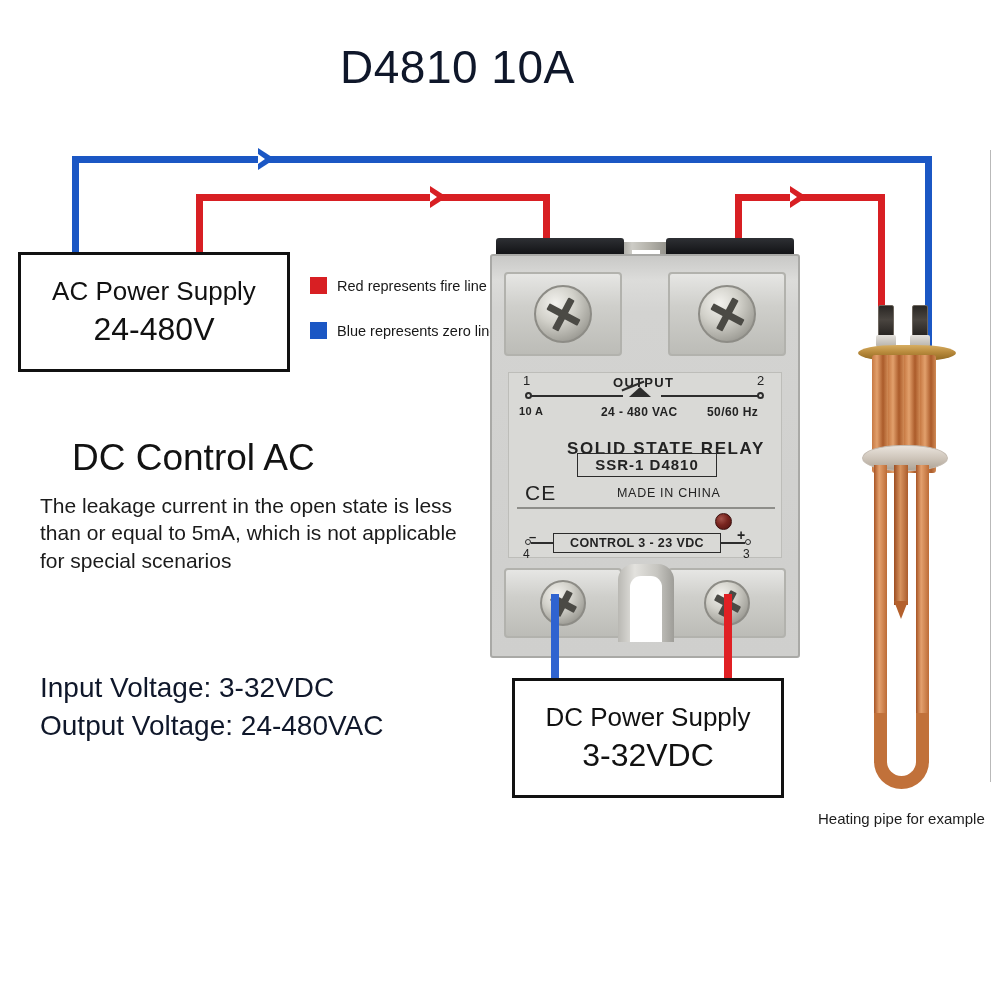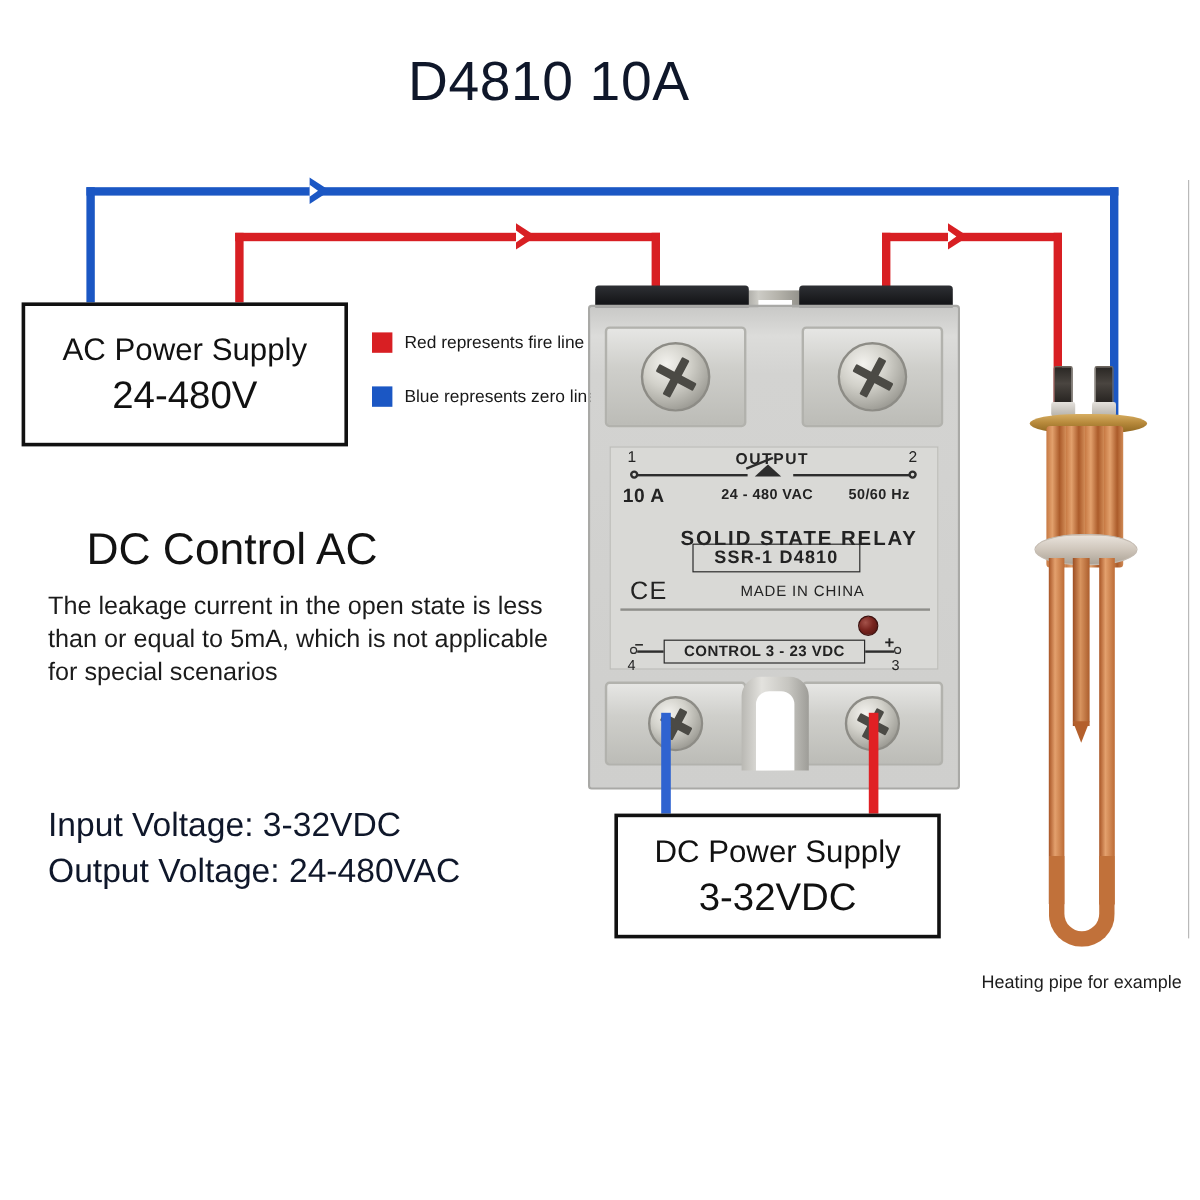--- a/index.html
+++ b/index.html
@@ -219,21 +219,21 @@
     left: 18px; top: 134px; width: 274px; height: 186px;
     background: #d9d9d6;
     border: 1px solid #bdbdb9;
     box-sizing: border-box;
   }
   .face-txt { position: absolute; color: #232323; white-space: nowrap; }
 
   #out-word   { left: 104px; top: 2px;  font-size: 13px; letter-spacing: 1.3px; font-weight: 600; }
   #term-1     { left: 14px;  top: 0px;  font-size: 13px; }
   #term-2     { left: 248px; top: 0px;  font-size: 13px; }
-  #amp-txt    { left: 10px;  top: 32px; font-size: 16px; letter-spacing: .4px; font-weight: 600; }
+  #amp-txt    { left: 10px;  top: 32px; font-size: 11px; letter-spacing: .4px; font-weight: 600; }
   #vac-txt    { left: 92px;  top: 32px; font-size: 12px; letter-spacing: .4px; font-weight: 600; }
   #hz-txt     { left: 198px; top: 32px; font-size: 12px; letter-spacing: .4px; font-weight: 600; }
 
   
   #out-line-l { position: absolute; left: 22px; top: 22px; width: 92px; height: 2px; background: #2d2d2d; }
   #out-line-r { position: absolute; left: 152px; top: 22px; width: 98px; height: 2px; background: #2d2d2d; }
   #out-tri {
     position: absolute; left: 120px; top: 14px;
     width: 0; height: 0;
     border-left: 11px solid transparent;
@@ -470,21 +470,21 @@
     <div class="terminal-well br"></div>
     <div class="screw small abs" style="left:214px; top:342px;"></div>
 
     <div id="relay-notch-bottom"></div>
     <div id="relay-notch-bottom-hole"></div>
   </div>
 
   <div class="wire-v blue-thin abs" style="left:551px; top:594px; width:8px; height:86px;"></div>
   <div class="wire-v red-thin abs" style="left:724px; top:594px; width:8px; height:86px;"></div>
 
-  <div class="label-box" id="dc-box" style="left:512px; top:678px; width:272px; height:104px;">
+  <div class="label-box" id="dc-box" style="left:512px; top:678px; width:272px; height:120px;">
     <div class="line1">DC Power Supply</div>
     <div class="line2">3-32VDC</div>
   </div>
 
   <div class="abs" id="heater">
     <div class="post p1"></div>
     <div class="post p2"></div>
     <div class="post-base b1"></div>
     <div class="post-base b2"></div>
     <div id="flange"></div>

